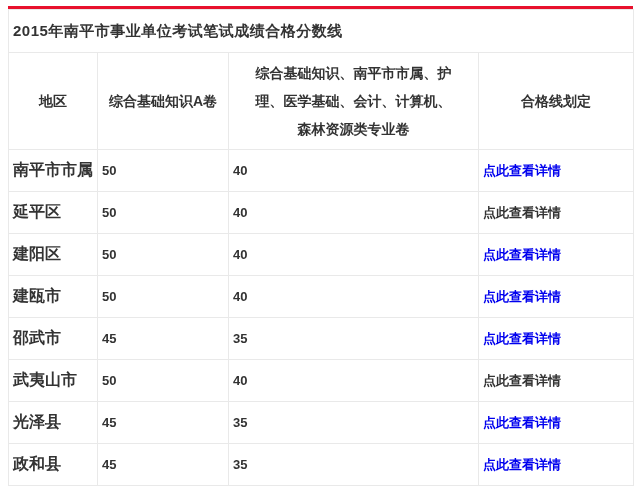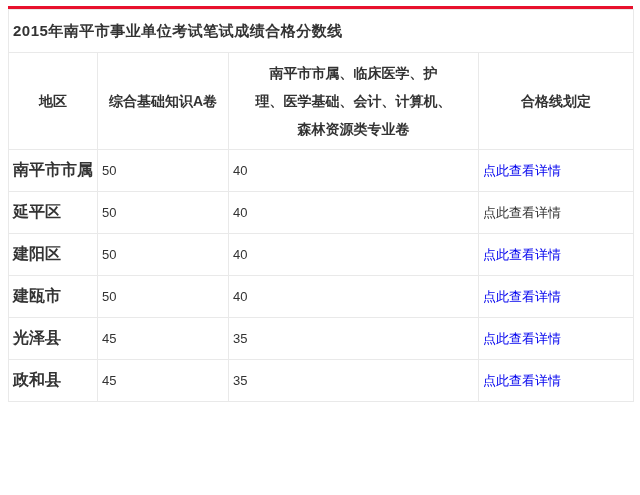--- a/index.html
+++ b/index.html
@@ -42,21 +42,21 @@
   }
   th.col-header {
     height: 86px;
     font-size: 14px;
     font-weight: bold;
     line-height: 28px;
   }
   tbody td {
     height: 31px;
     font-size: 13px;
-    font-weight: normal;
+    font-weight: bold;
   }
   td.region-cell {
     font-size: 16px;
     font-weight: bold;
   }
   a.details-link {
     text-decoration: none;
     font-size: 13px;
     cursor: pointer;
   }
@@ -76,21 +76,21 @@
     </colgroup>
 
     <thead>
       <tr>
         <td class="title-cell" colspan="4">2015年南平市事业单位考试笔试成绩合格分数线</td>
       </tr>
       <tr>
         <th class="col-header">地区</th>
         <th class="col-header">综合基础知识A卷</th>
         <th class="col-header">
-          <div>南平市市属、临床医学、护</div>
+          <div>综合基础知识、南平市市属、护</div>
           <div>理、医学基础、会计、计算机、</div>
           <div>森林资源类专业卷</div>
         </th>
         <th class="col-header">合格线划定</th>
       </tr>
     </thead>
 
     <tbody>
       <tr>
         <td class="region-cell">南平市市属</td>
@@ -110,20 +110,32 @@
         <td>40</td>
         <td><a href="#" class="details-link" style="color: rgb(0, 0, 238);">点此查看详情</a></td>
       </tr>
       <tr>
         <td class="region-cell">建瓯市</td>
         <td>50</td>
         <td>40</td>
         <td><a href="#" class="details-link" style="color: rgb(0, 0, 238);">点此查看详情</a></td>
       </tr>
       <tr>
+        <td class="region-cell">邵武市</td>
+        <td>45</td>
+        <td>35</td>
+        <td><a href="#" class="details-link" style="color: rgb(0, 0, 238);">点此查看详情</a></td>
+      </tr>
+      <tr>
+        <td class="region-cell">武夷山市</td>
+        <td>50</td>
+        <td>40</td>
+        <td><a href="#" class="details-link" style="color: rgb(51, 51, 51);">点此查看详情</a></td>
+      </tr>
+      <tr>
         <td class="region-cell">光泽县</td>
         <td>45</td>
         <td>35</td>
         <td><a href="#" class="details-link" style="color: rgb(0, 0, 238);">点此查看详情</a></td>
       </tr>
       <tr>
         <td class="region-cell">政和县</td>
         <td>45</td>
         <td>35</td>
         <td><a href="#" class="details-link" style="color: rgb(0, 0, 238);">点此查看详情</a></td>

